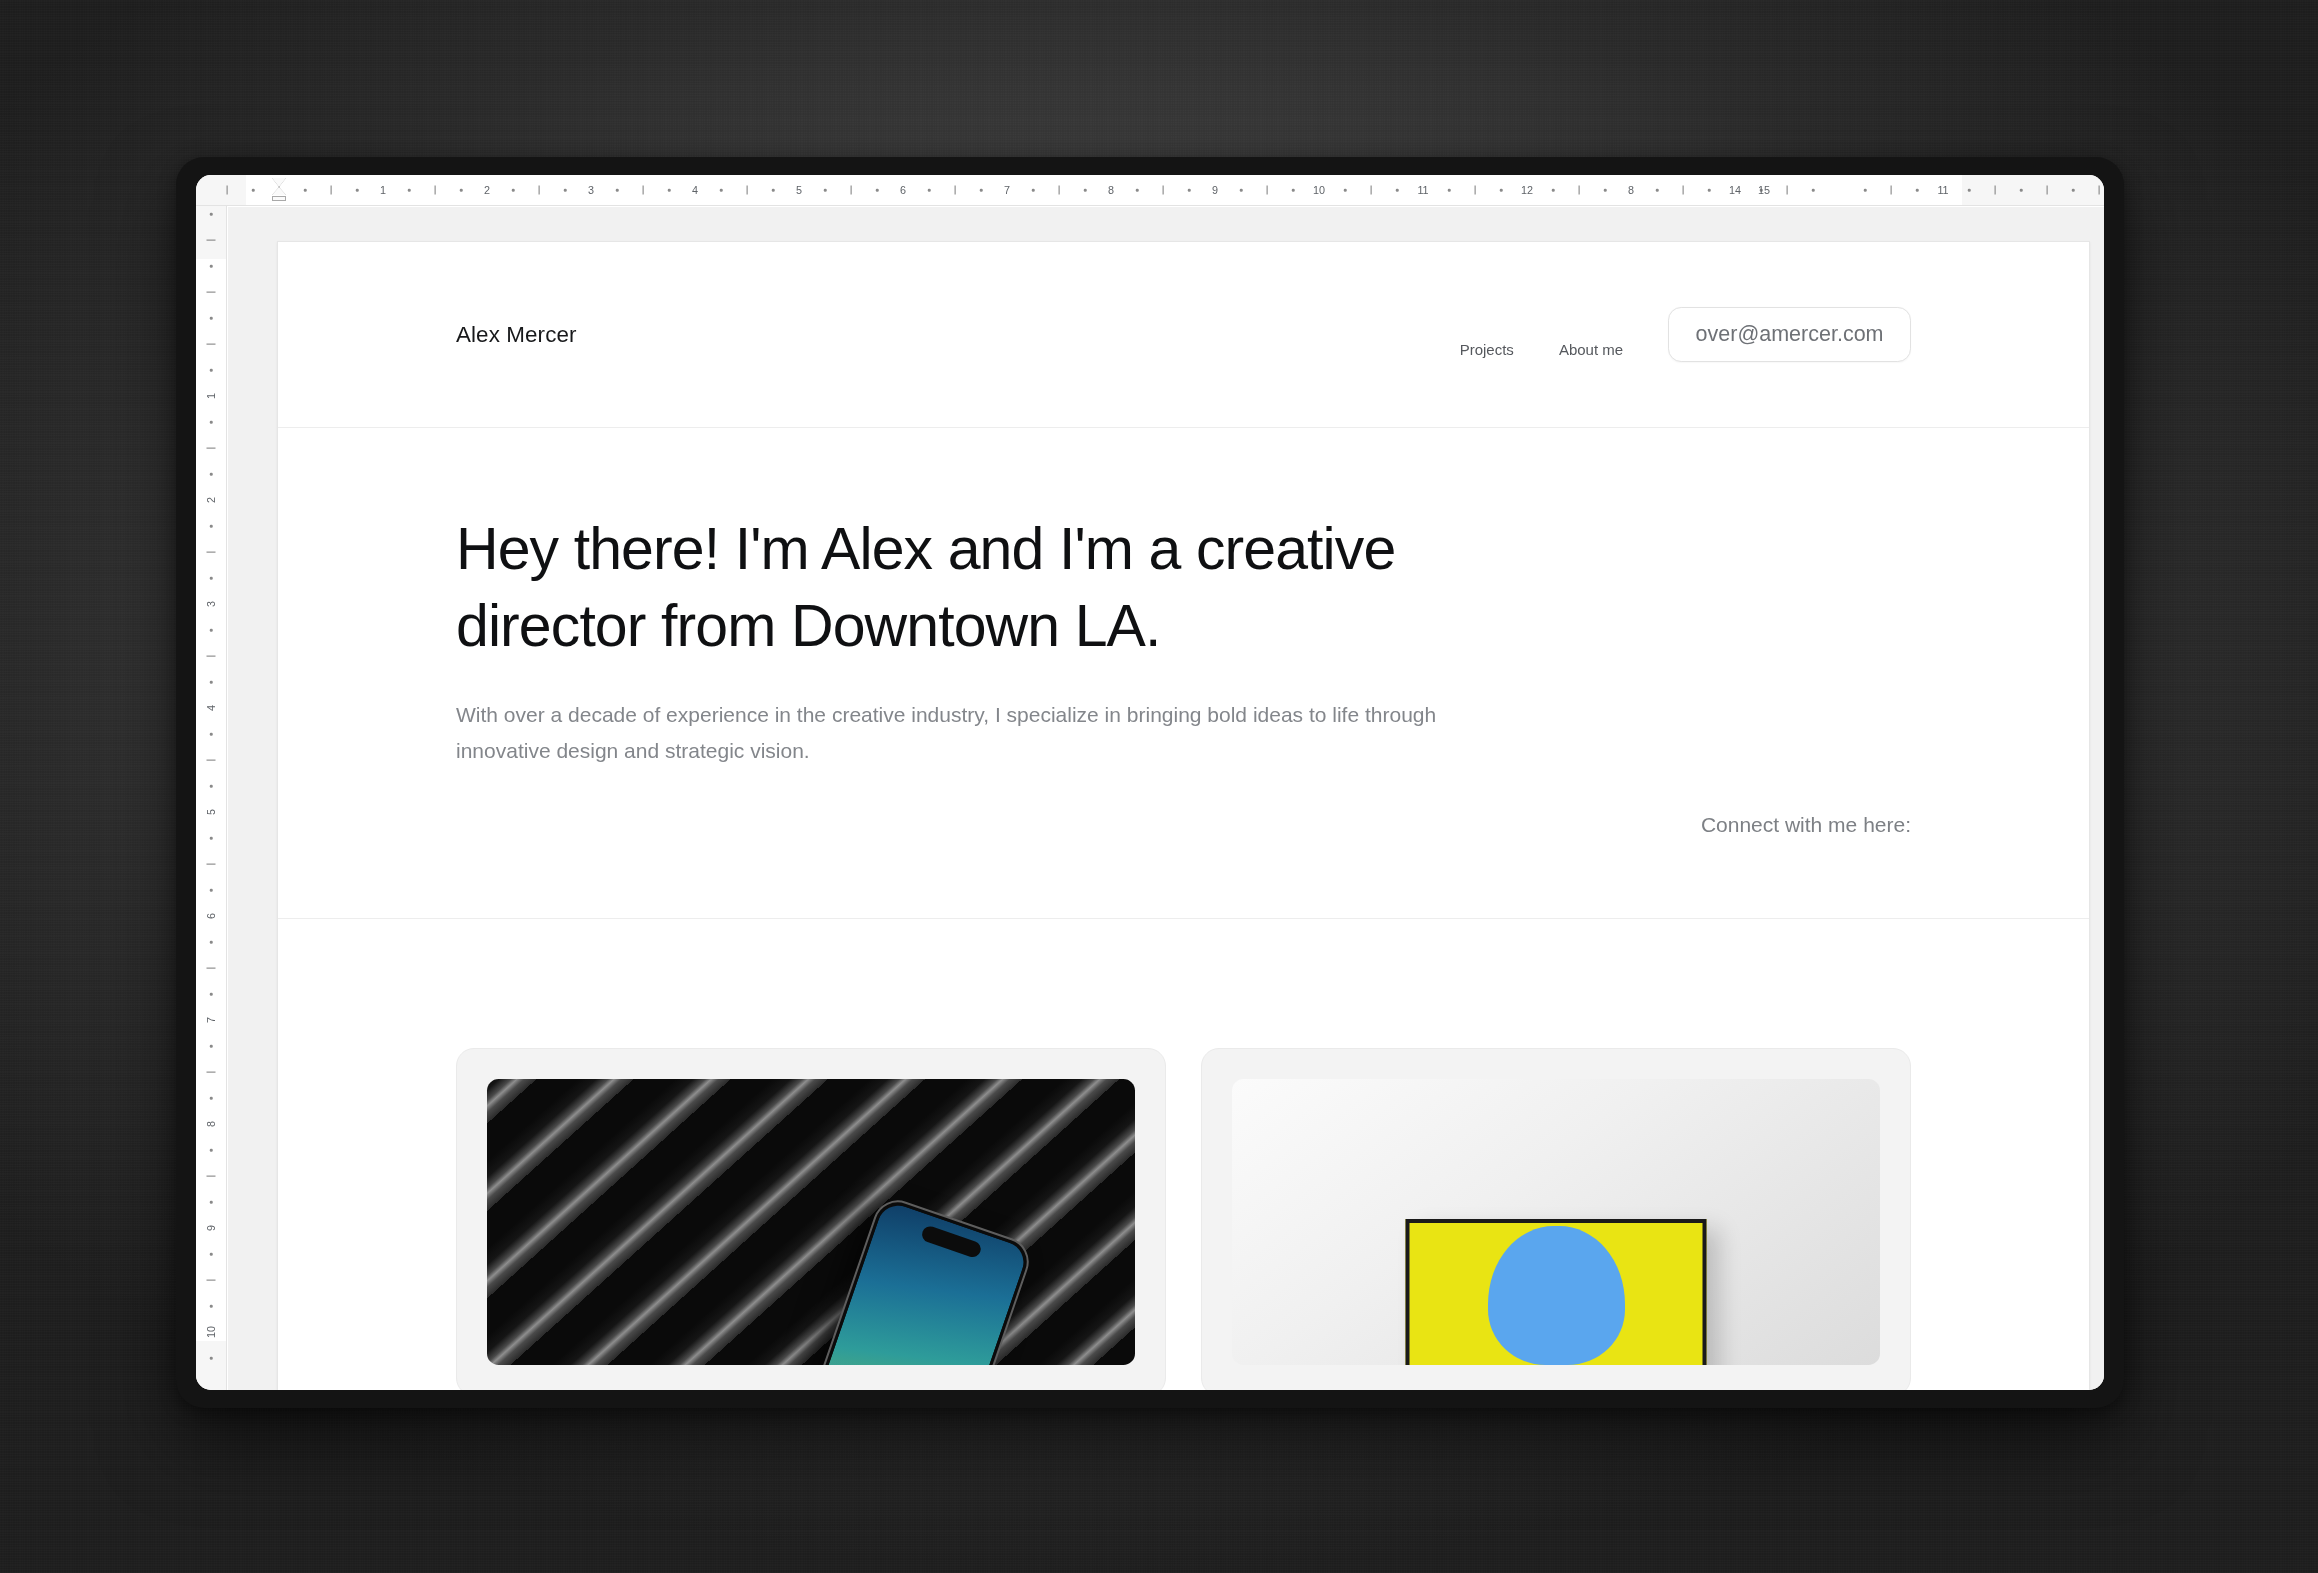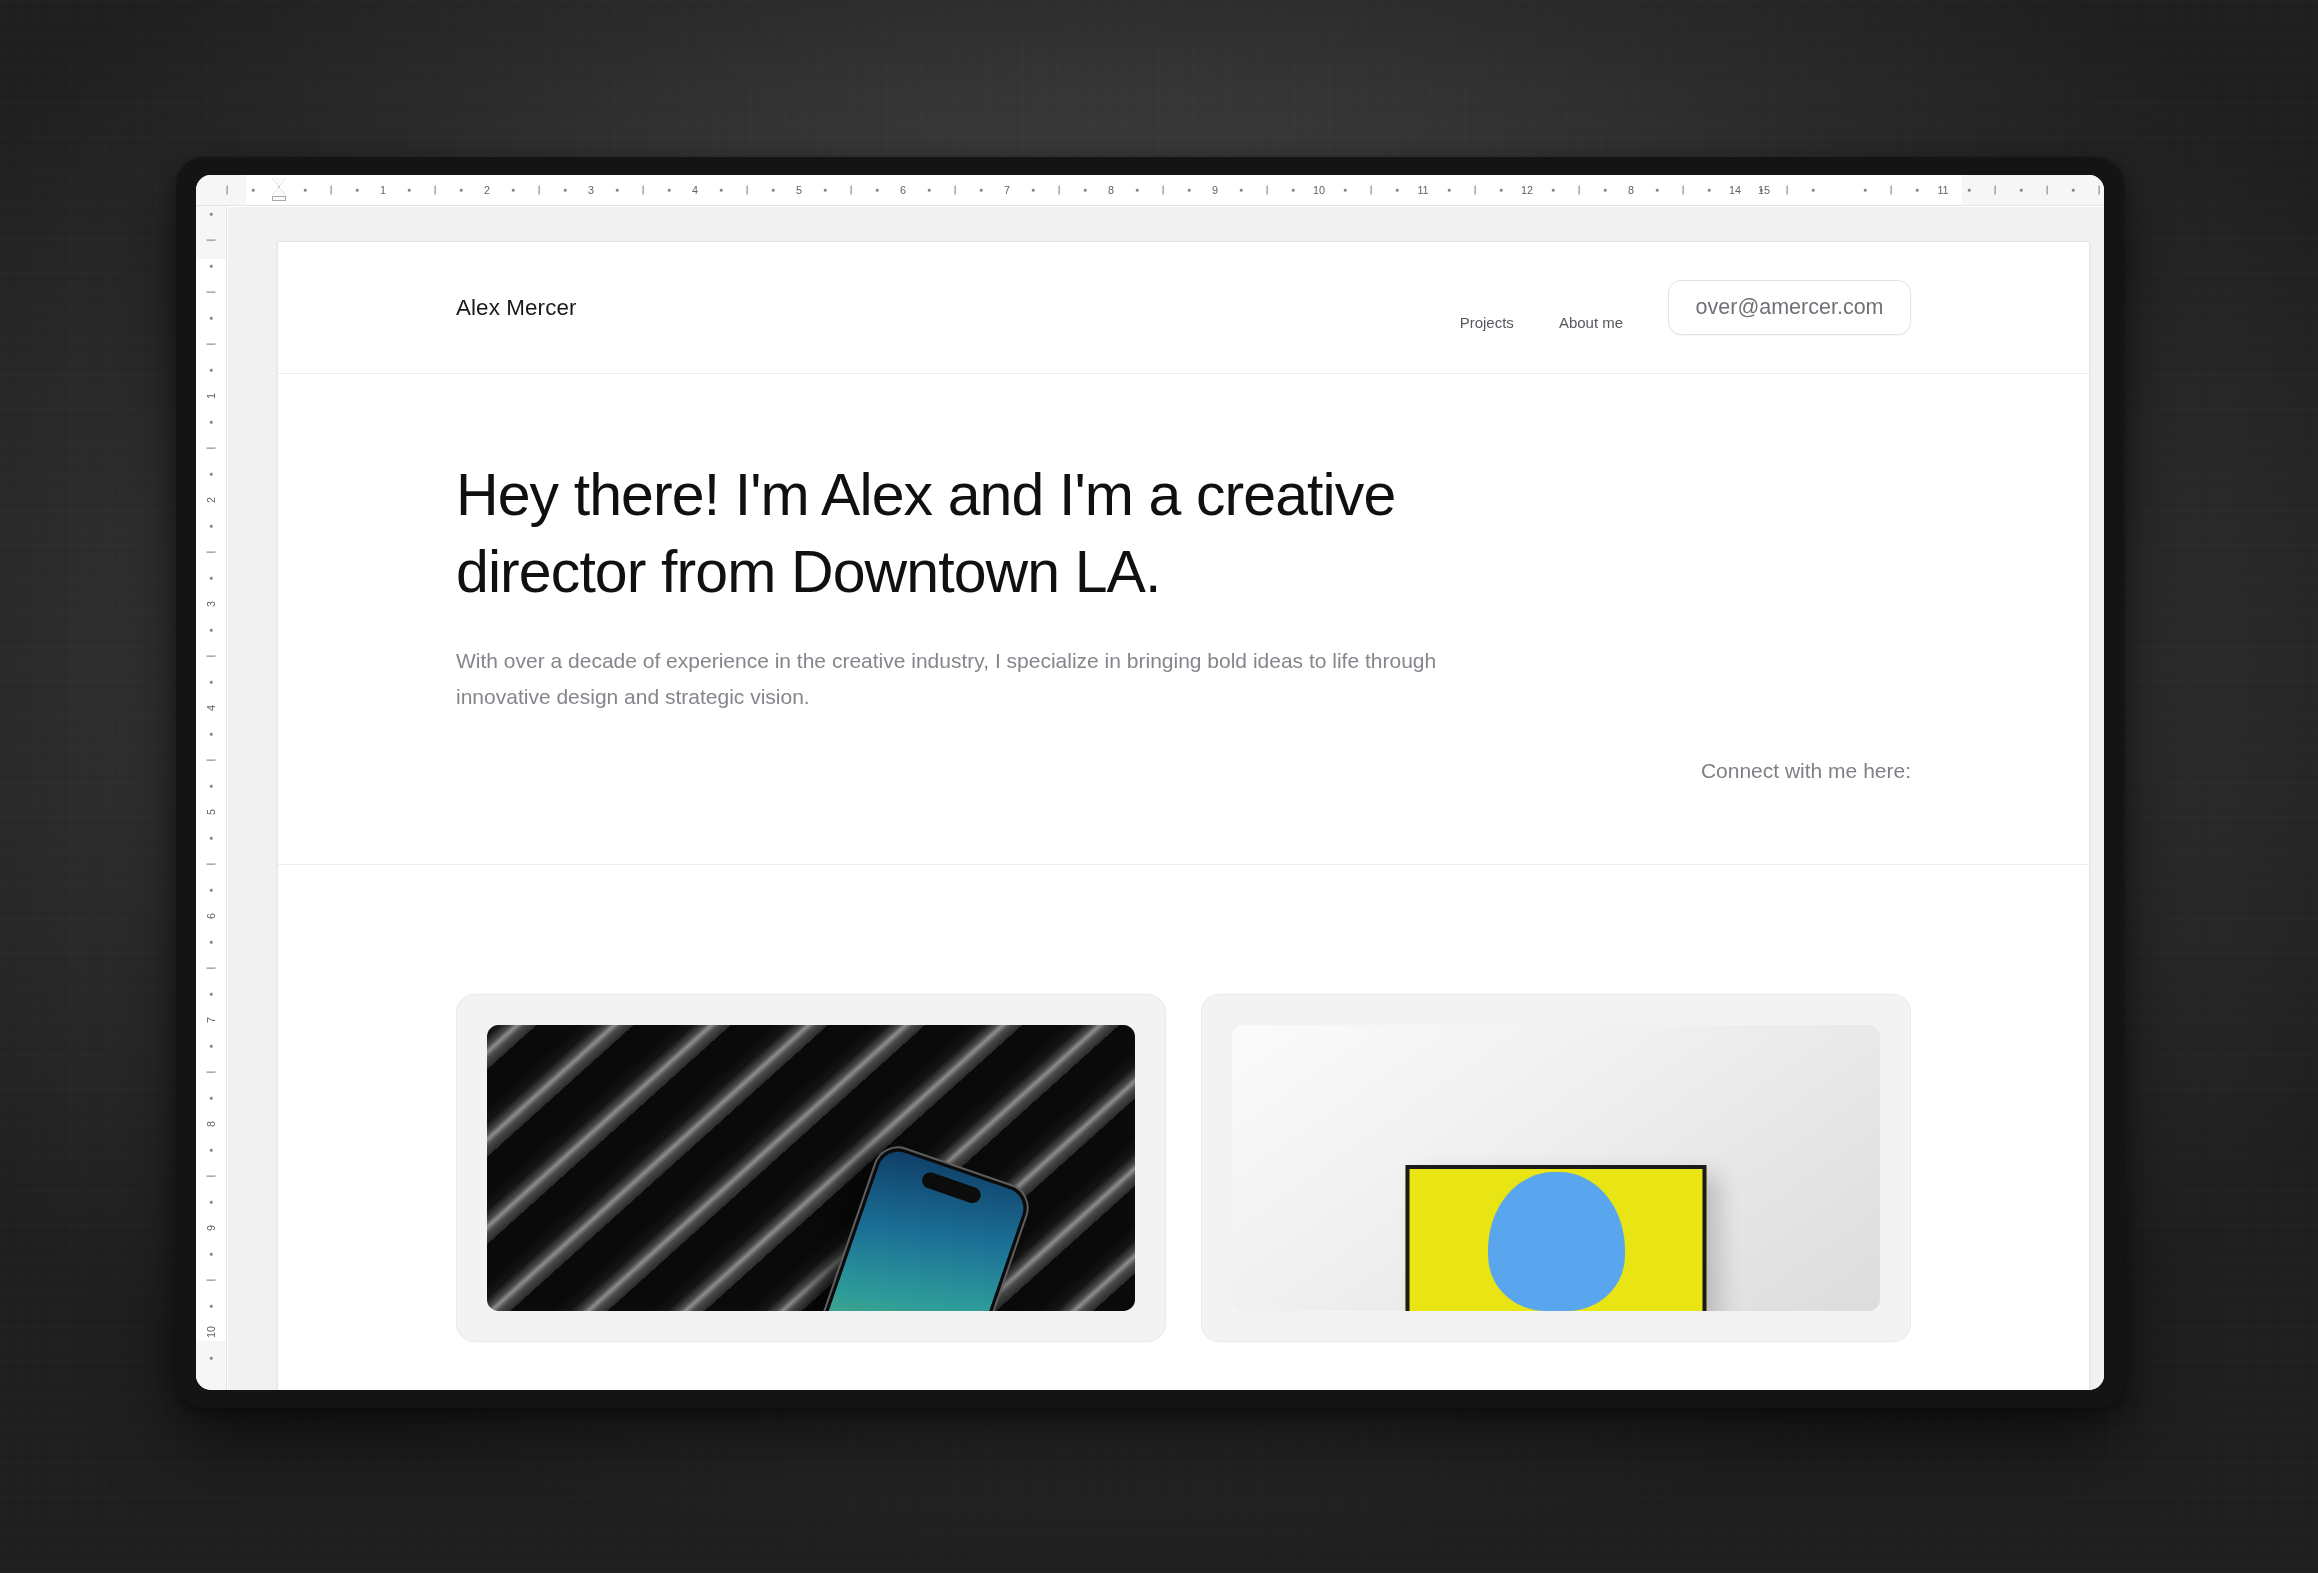--- a/index.html
+++ b/index.html
@@ -159,21 +159,21 @@
     overflow: hidden;
   }
   .page-inner {
     position: relative;
     width: 100%;
     height: 100%;
   }
 
   
   .site-header {
-    height: 132px;
+    height: 186px;
     display: flex;
     align-items: center;
     justify-content: space-between;
     padding: 0 178px;
     border-bottom: 0.8px solid #ededed;
   }
   .brand {
     font-size: 22.4px;
     color: #17181a;
     letter-spacing: 0.1px;

